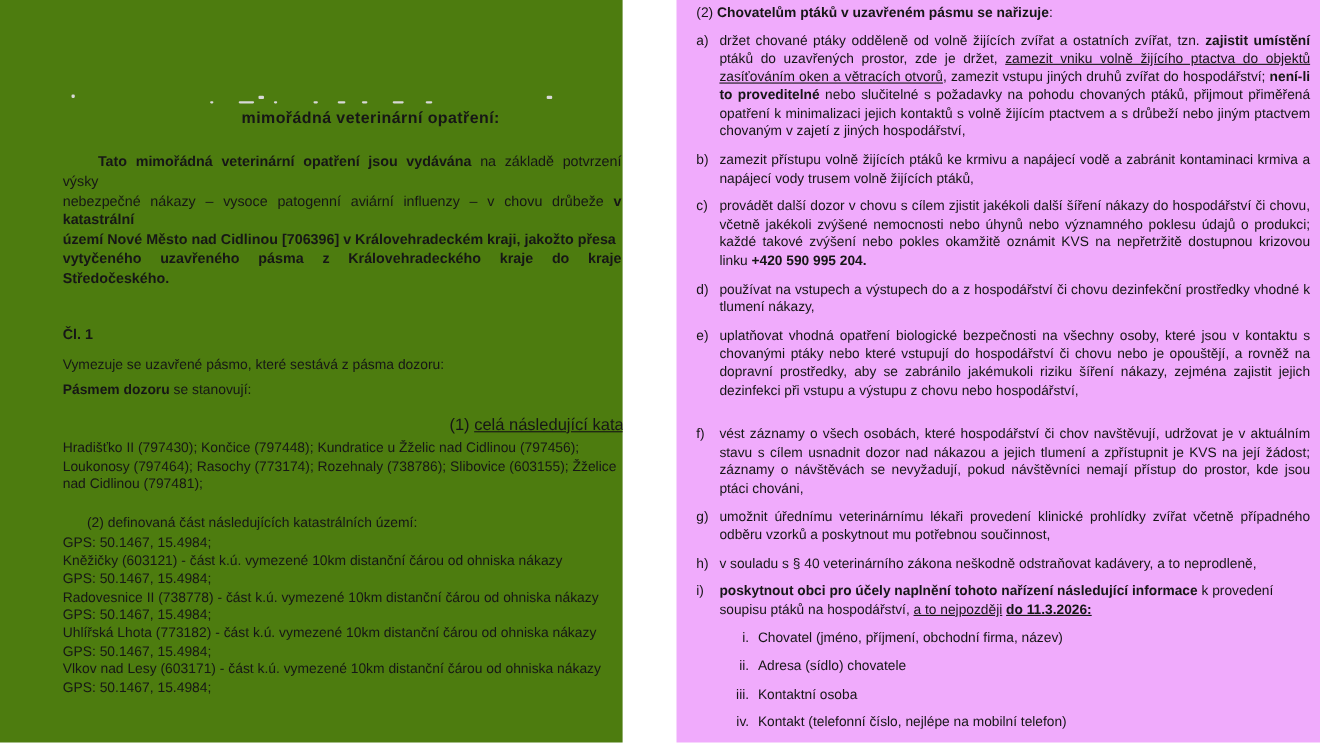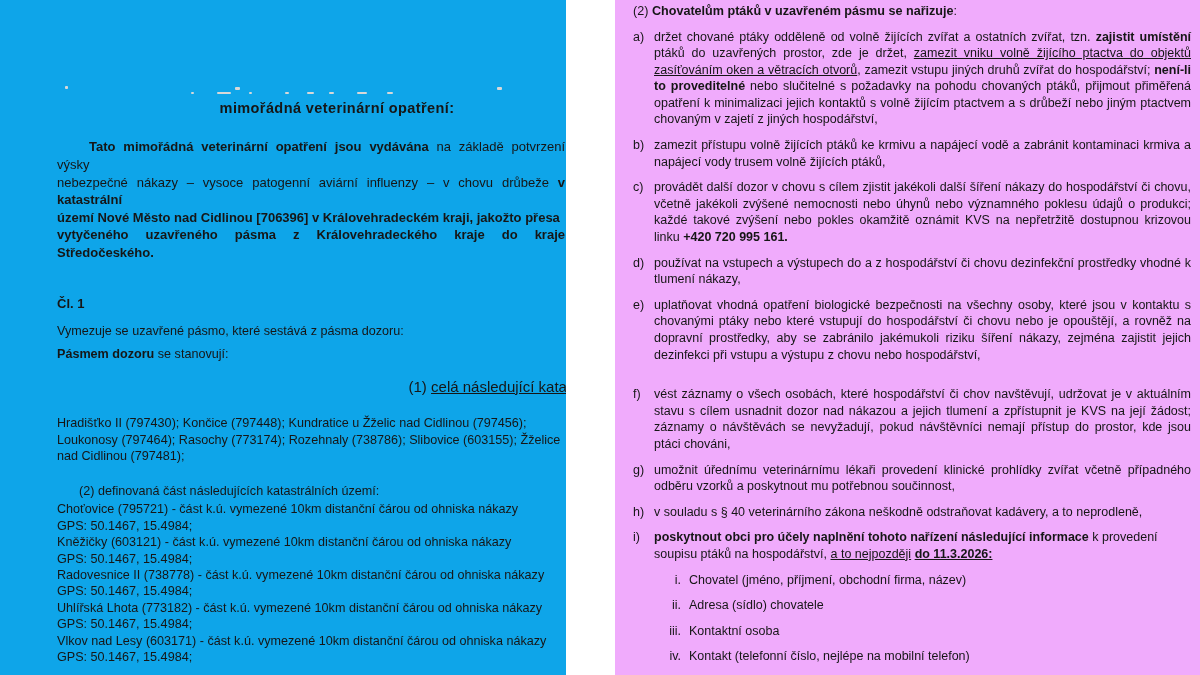--- a/index.html
+++ b/index.html
@@ -18,21 +18,21 @@
   }
 
   
   #left-page {
     position: absolute;
     left: 0;
     top: 0;
     width: 566px;
     height: 675px;
     overflow: hidden;
-    background: #0ea5e9;
+    background: #4d7c0f;
   }
   #left-inner {
     position: absolute;
     left: 57px;
     top: 0;
     width: 600px;
     font-size: 12.6px;
     line-height: 16.4px;
     color: #161616;
   }
@@ -92,21 +92,21 @@
 
   .sub-head {
     margin-top: 16px;
     padding-left: 22px;
     font-size: 15px;
     text-align: right;
   }
   .sub-head u { text-decoration: underline; }
 
   .ku-block {
-    margin-top: 20px;
+    margin-top: 4px;
     width: 510px;
     font-size: 12.6px;
     line-height: 16.6px;
   }
 
   .sub-head2 {
     margin-top: 18px;
     padding-left: 22px;
     font-size: 12.6px;
   }
@@ -221,21 +221,20 @@
     </div>
 
     <div class="ku-block">Hradišťko II (797430); Končice (797448); Kundratice u Žželic nad Cidlinou (797456); Loukonosy (797464); Rasochy (773174); Rozehnaly (738786); Slibovice (603155); Žželice nad Cidlinou (797481);</div>
 
     <div class="sub-head2">
       <span>(2)</span>
       <span>definovaná část následujících katastrálních území:</span>
     </div>
 
     <div class="gps-list">
-      <div>Choťovice (795721) - část k.ú. vymezené 10km distanční čárou od ohniska nákazy</div>
       <div>GPS: 50.1467, 15.4984;</div>
       <div>Kněžičky (603121) - část k.ú. vymezené 10km distanční čárou od ohniska nákazy</div>
       <div>GPS: 50.1467, 15.4984;</div>
       <div>Radovesnice II (738778) - část k.ú. vymezené 10km distanční čárou od ohniska nákazy</div>
       <div>GPS: 50.1467, 15.4984;</div>
       <div>Uhlířská Lhota (773182) - část k.ú. vymezené 10km distanční čárou od ohniska nákazy</div>
       <div>GPS: 50.1467, 15.4984;</div>
       <div>Vlkov nad Lesy (603171) - část k.ú. vymezené 10km distanční čárou od ohniska nákazy</div>
       <div>GPS: 50.1467, 15.4984;</div>
     </div>
@@ -261,21 +260,21 @@
       </div>
 
       <div class="aitem">
         <div class="amark">b)</div>
         <div class="abody">zamezit přístupu volně žijících ptáků ke krmivu a napájecí vodě a zabránit kontaminaci krmiva a napájecí vody trusem volně žijících ptáků,</div>
       </div>
 
       <div class="aitem">
         <div class="amark">c)</div>
         <div class="abody">
-          <span>provádět další dozor v chovu s cílem zjistit jakékoli další šíření nákazy do hospodářství či chovu, včetně jakékoli zvýšené nemocnosti nebo úhynů nebo významného poklesu údajů o produkci; každé takové zvýšení nebo pokles okamžitě oznámit KVS na nepřetržitě dostupnou krizovou linku </span><b>+420 720 995 161.</b>
+          <span>provádět další dozor v chovu s cílem zjistit jakékoli další šíření nákazy do hospodářství či chovu, včetně jakékoli zvýšené nemocnosti nebo úhynů nebo významného poklesu údajů o produkci; každé takové zvýšení nebo pokles okamžitě oznámit KVS na nepřetržitě dostupnou krizovou linku </span><b>+420 590 995 204.</b>
         </div>
       </div>
 
       <div class="aitem">
         <div class="amark">d)</div>
         <div class="abody">používat na vstupech a výstupech do a z hospodářství či chovu dezinfekční prostředky vhodné k tlumení nákazy,</div>
       </div>
 
       <div class="aitem">
         <div class="amark">e)</div>

